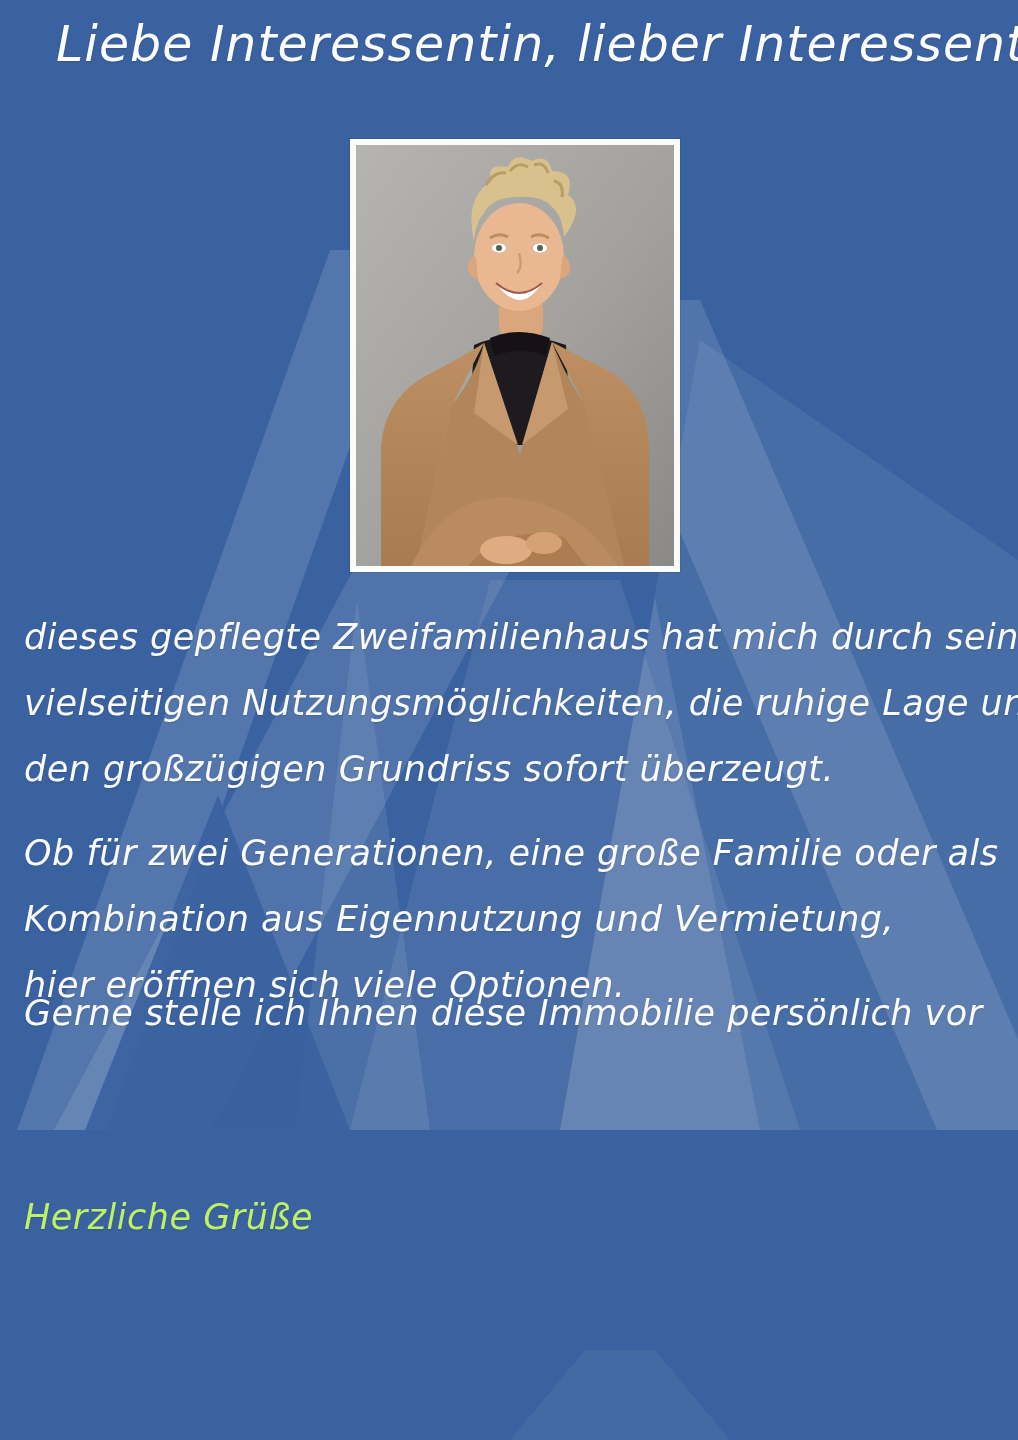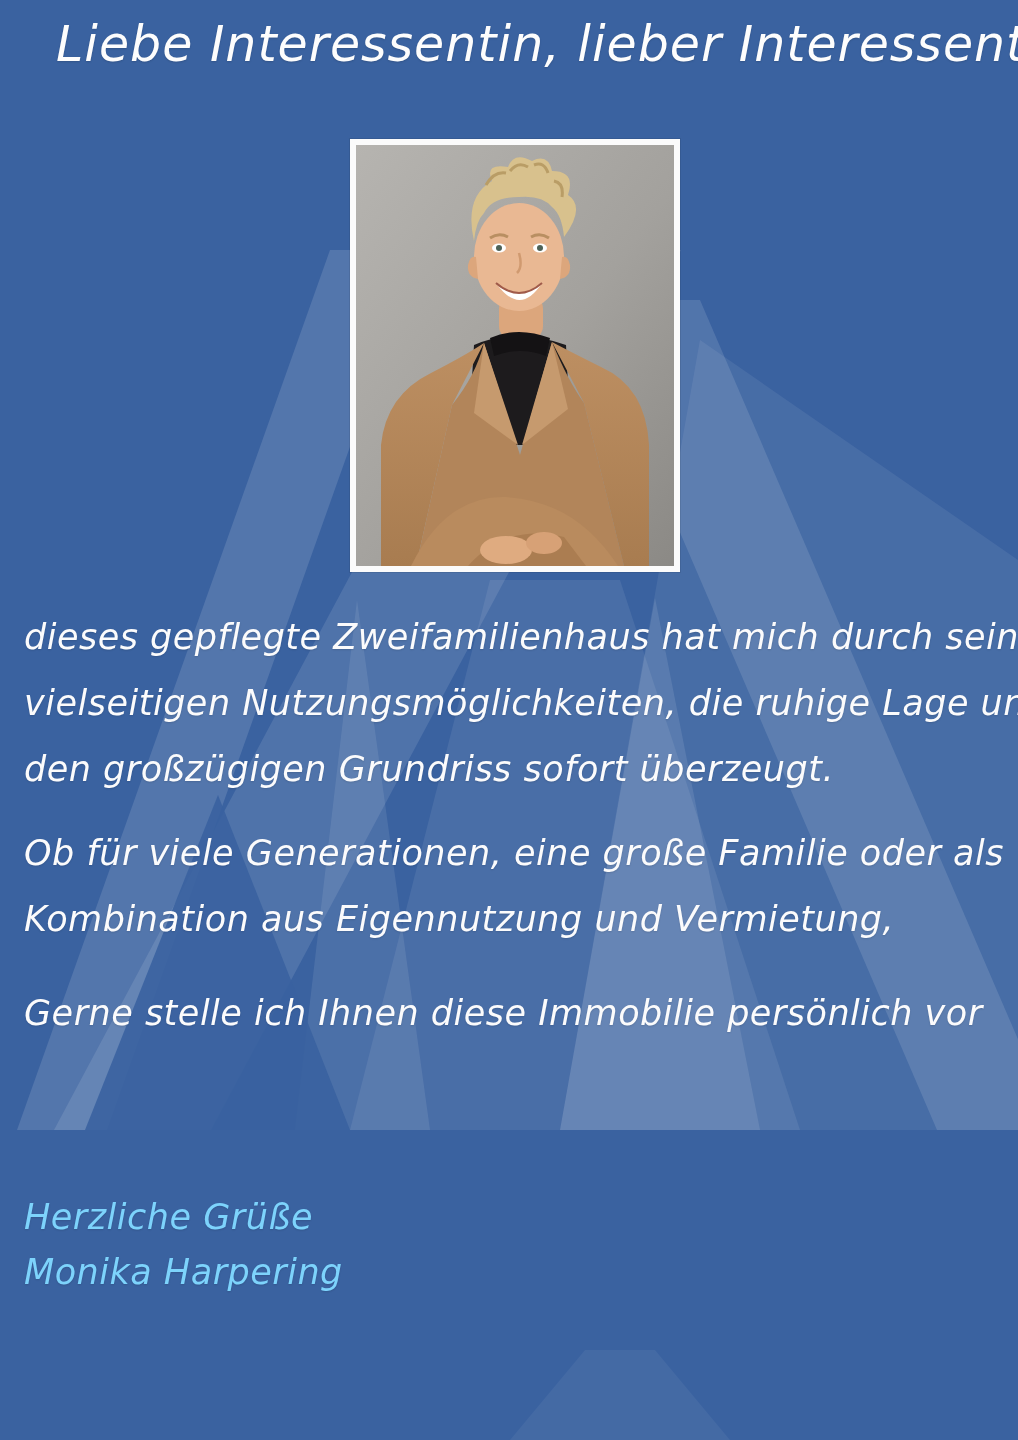--- a/index.html
+++ b/index.html
@@ -31,21 +31,21 @@
     color:#fbfbfc;font-size:35px;font-style:italic;
     line-height:66px;letter-spacing:.5px;
     text-shadow:0 1px 2px rgba(0,0,0,.12);
     white-space:nowrap;
   }
   .para-1{top:604px;}
   .para-2{top:820px;}
   .para-3{top:980px;}
   .signature{
     position:absolute;left:24px;top:1190px;
-    color:#7dd3fc;font-size:35px;font-style:italic;
+    color:#bef264;font-size:35px;font-style:italic;
     line-height:55px;letter-spacing:.5px;
     text-shadow:0 1px 2px rgba(0,0,0,.12);
     white-space:nowrap;
   }
 </style>
 </head>
 <body>
 
 <div class="page">
 
@@ -132,26 +132,26 @@
     </svg>
   </div>
 
   <div class="body-text para-1">
     <div>dieses gepflegte Zweifamilienhaus hat mich durch seine</div>
     <div>vielseitigen Nutzungsmöglichkeiten, die ruhige Lage und</div>
     <div>den großzügigen Grundriss sofort überzeugt.</div>
   </div>
 
   <div class="body-text para-2">
-    <div>Ob für viele Generationen, eine große Familie oder als</div>
+    <div>Ob für zwei Generationen, eine große Familie oder als</div>
     <div>Kombination aus Eigennutzung und Vermietung,</div>
+    <div>hier eröffnen sich viele Optionen.</div>
   </div>
 
   <div class="body-text para-3">
     <div>Gerne stelle ich Ihnen diese Immobilie persönlich vor</div>
   </div>
 
   <div class="signature">
     <div>Herzliche Grüße</div>
-    <div>Monika Harpering</div>
   </div>
 
 </div>
 
 </body></html>

